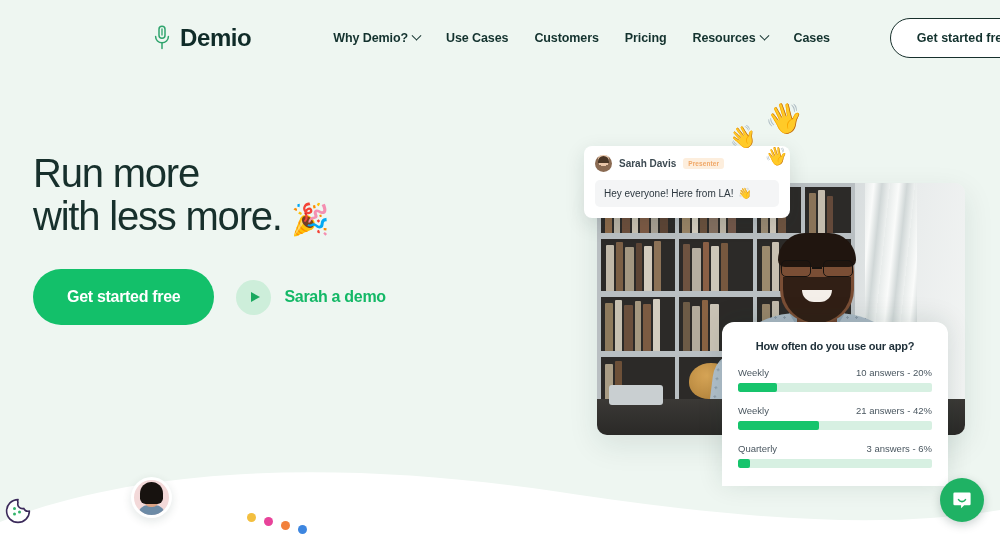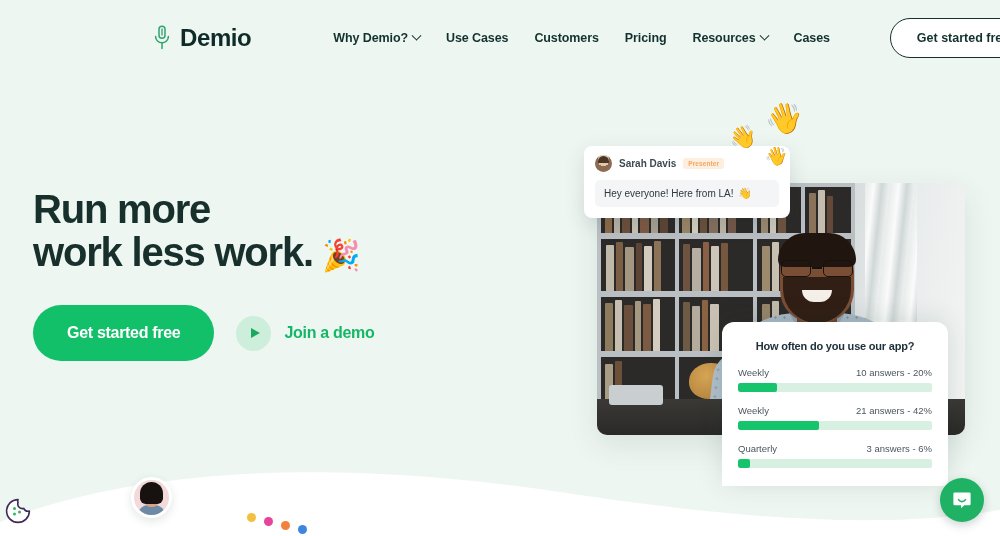--- a/index.html
+++ b/index.html
@@ -84,25 +84,24 @@
   
   .hero {
     position: absolute;
     left: 33px;
     top: 152px;
     width: 420px;
     z-index: 30;
   }
   .headline {
     font-size: 40px;
-    font-weight: 700;
+    font-weight: 400;
     line-height: 43px;
     color: #17302c;
     letter-spacing: -1.2px;
-    margin-top: 36px;
   }
   .hl-line { display: block; white-space: nowrap; }
   .hl-highlight {
     color: #16c464;
     background: #d8efe2;
     padding: 2px 6px 4px 2px;
     display: inline-block;
     line-height: 39px;
   }
   .confetti { font-size: 31px; }
@@ -552,32 +551,32 @@
       <span>Cases</span>
     </div>
     <button class="btn-nav-cta">Get started free</button>
   </nav>
 </div>
 
 <div class="hero">
   <h1 class="headline">
     <span class="hl-line">Run more</span>
     <span class="hl-line">
-      <span>work less work.</span>
+      <span>with less more.</span>
       <span class="confetti">🎉</span>
     </span>
   </h1>
 
   <div class="cta-row">
     <button class="btn-primary">Get started free</button>
     <div class="demo-link">
       <span class="play-circle">
           <i class="play-tri"></i>
         </span>
-      <span class="demo-text">Join a demo</span>
+      <span class="demo-text">Sarah a demo</span>
     </div>
   </div>
 </div>
 
 <div class="video-panel">
   <div class="video-img">
     <div class="wall"></div>
     <div class="curtain"></div>
     <div class="shelf-bg"></div>
     <div class="shelf-grid">

